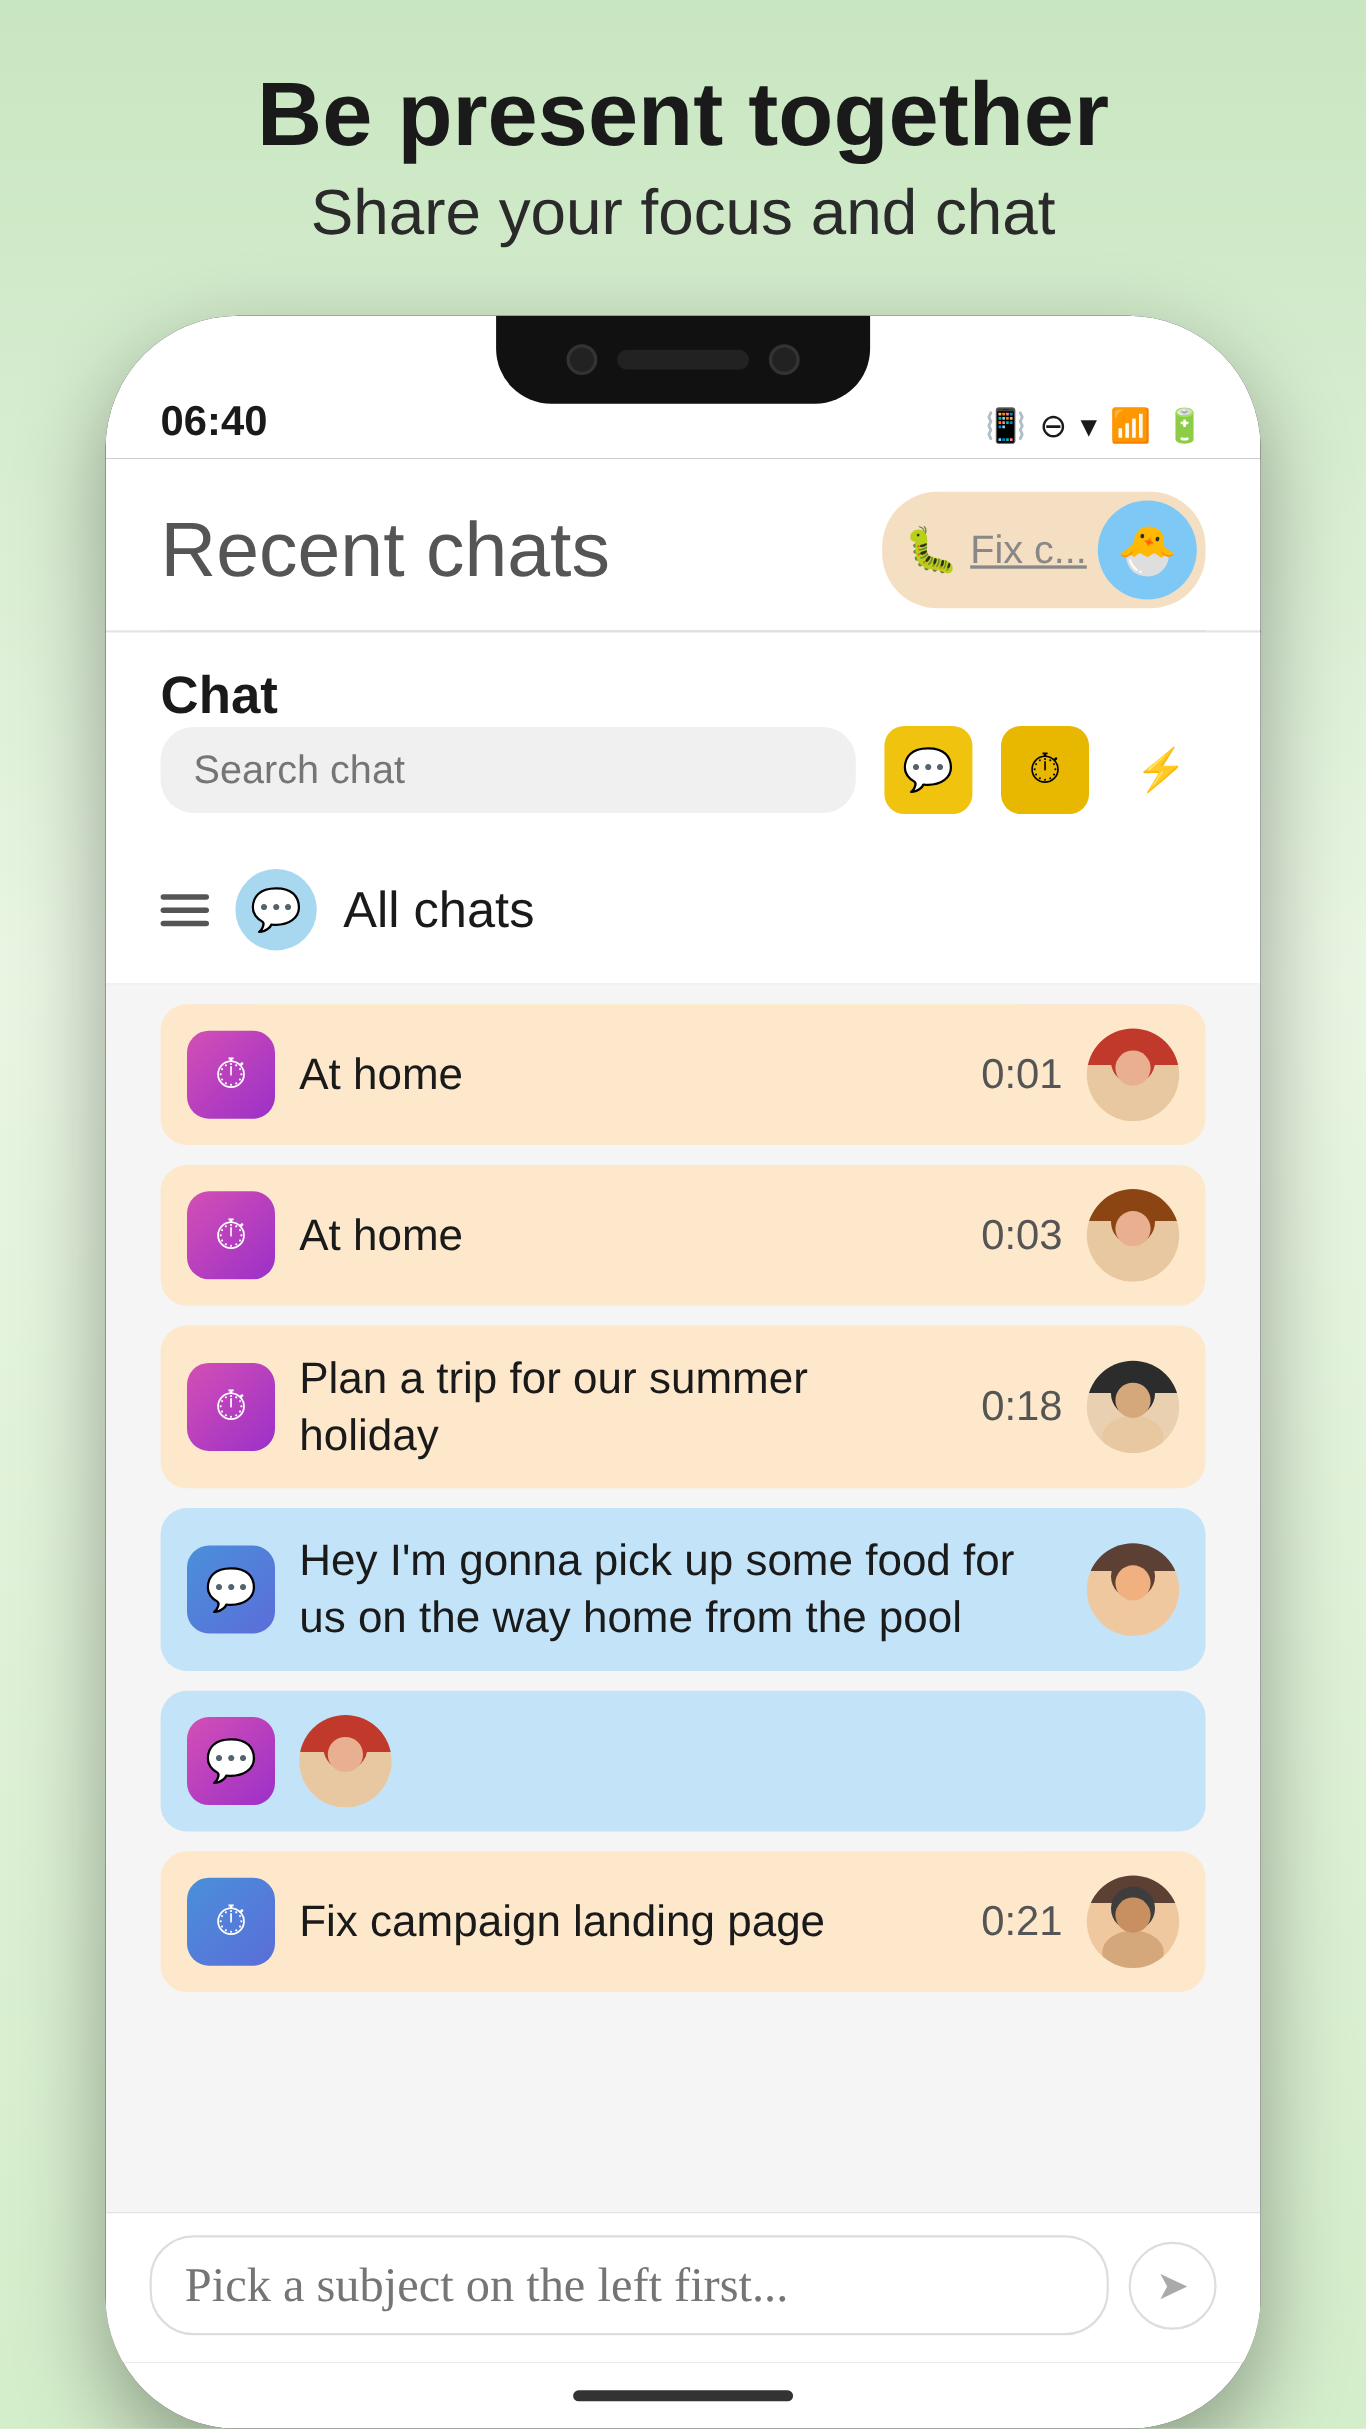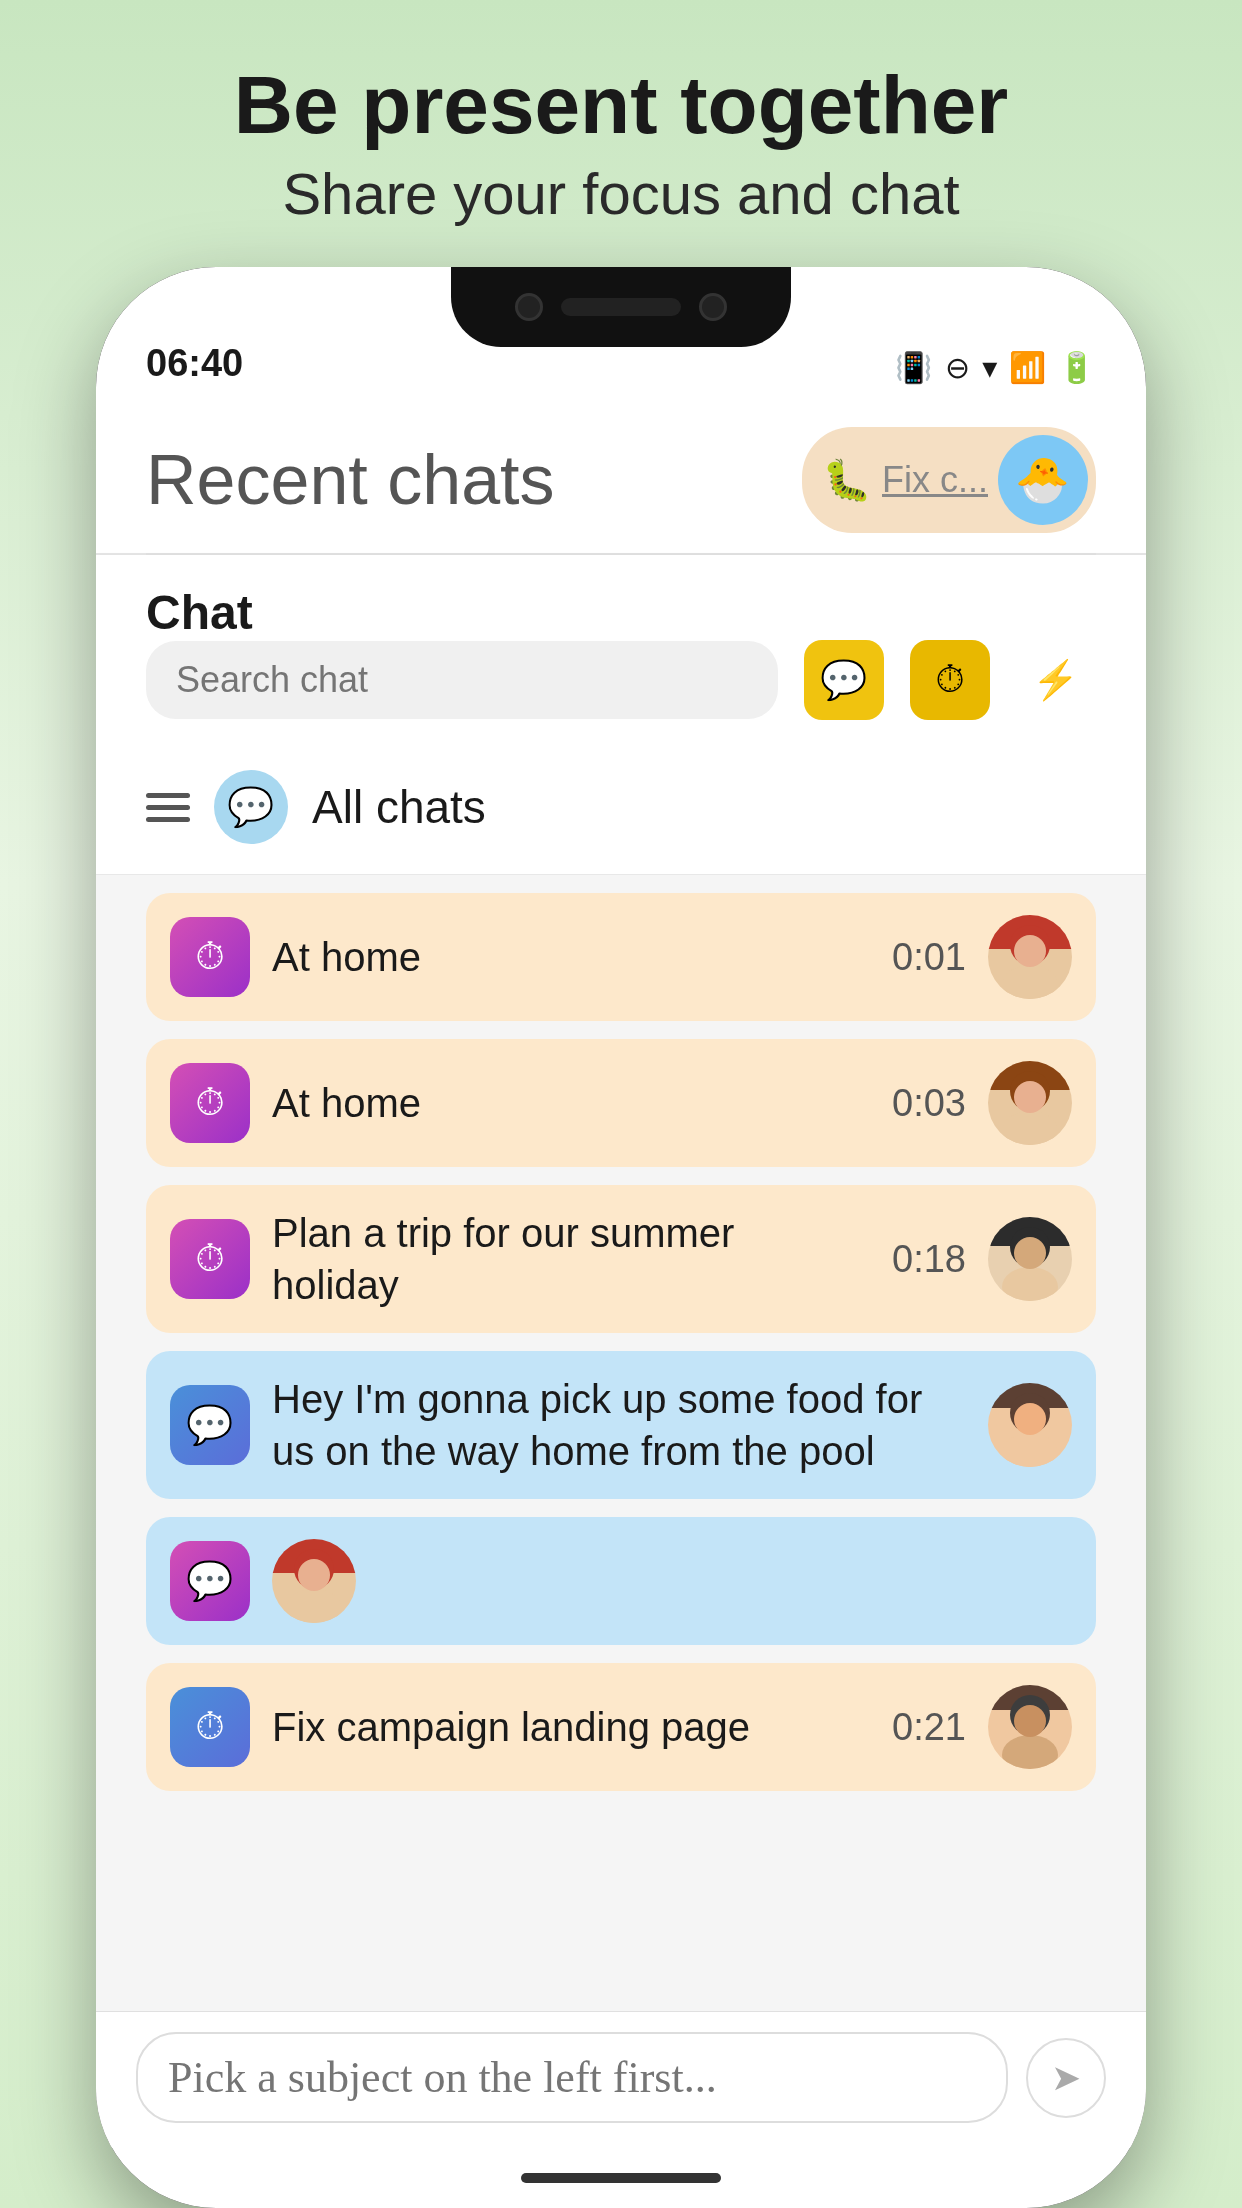--- a/index.html
+++ b/index.html
@@ -12,21 +12,21 @@
       display: flex;
       flex-direction: column;
       align-items: center;
       overflow: hidden;
       position: relative;
     }
 
     .promo-area {
       text-align: center;
       padding-top: 60px;
-      padding-bottom: 40px;
+      padding-bottom: 60px;
     }
 
     .promo-title {
       font-size: 82px;
       font-weight: 700;
       color: #1a1a1a;
       line-height: 1.1;
     }
 
     .promo-subtitle {

